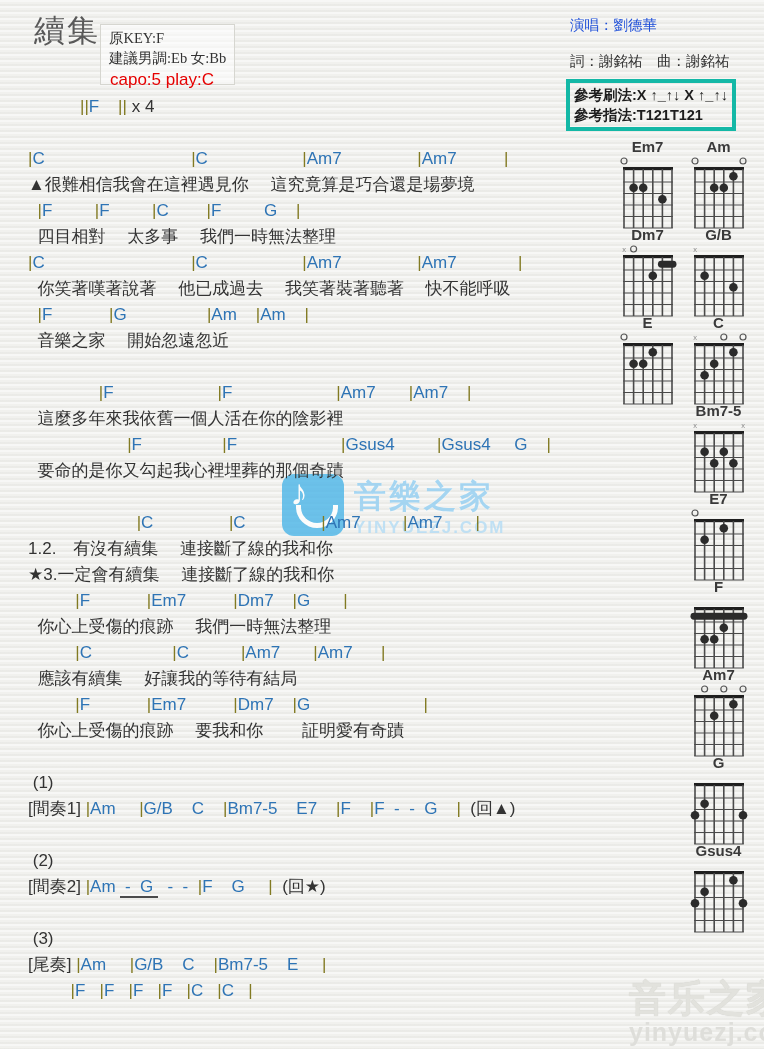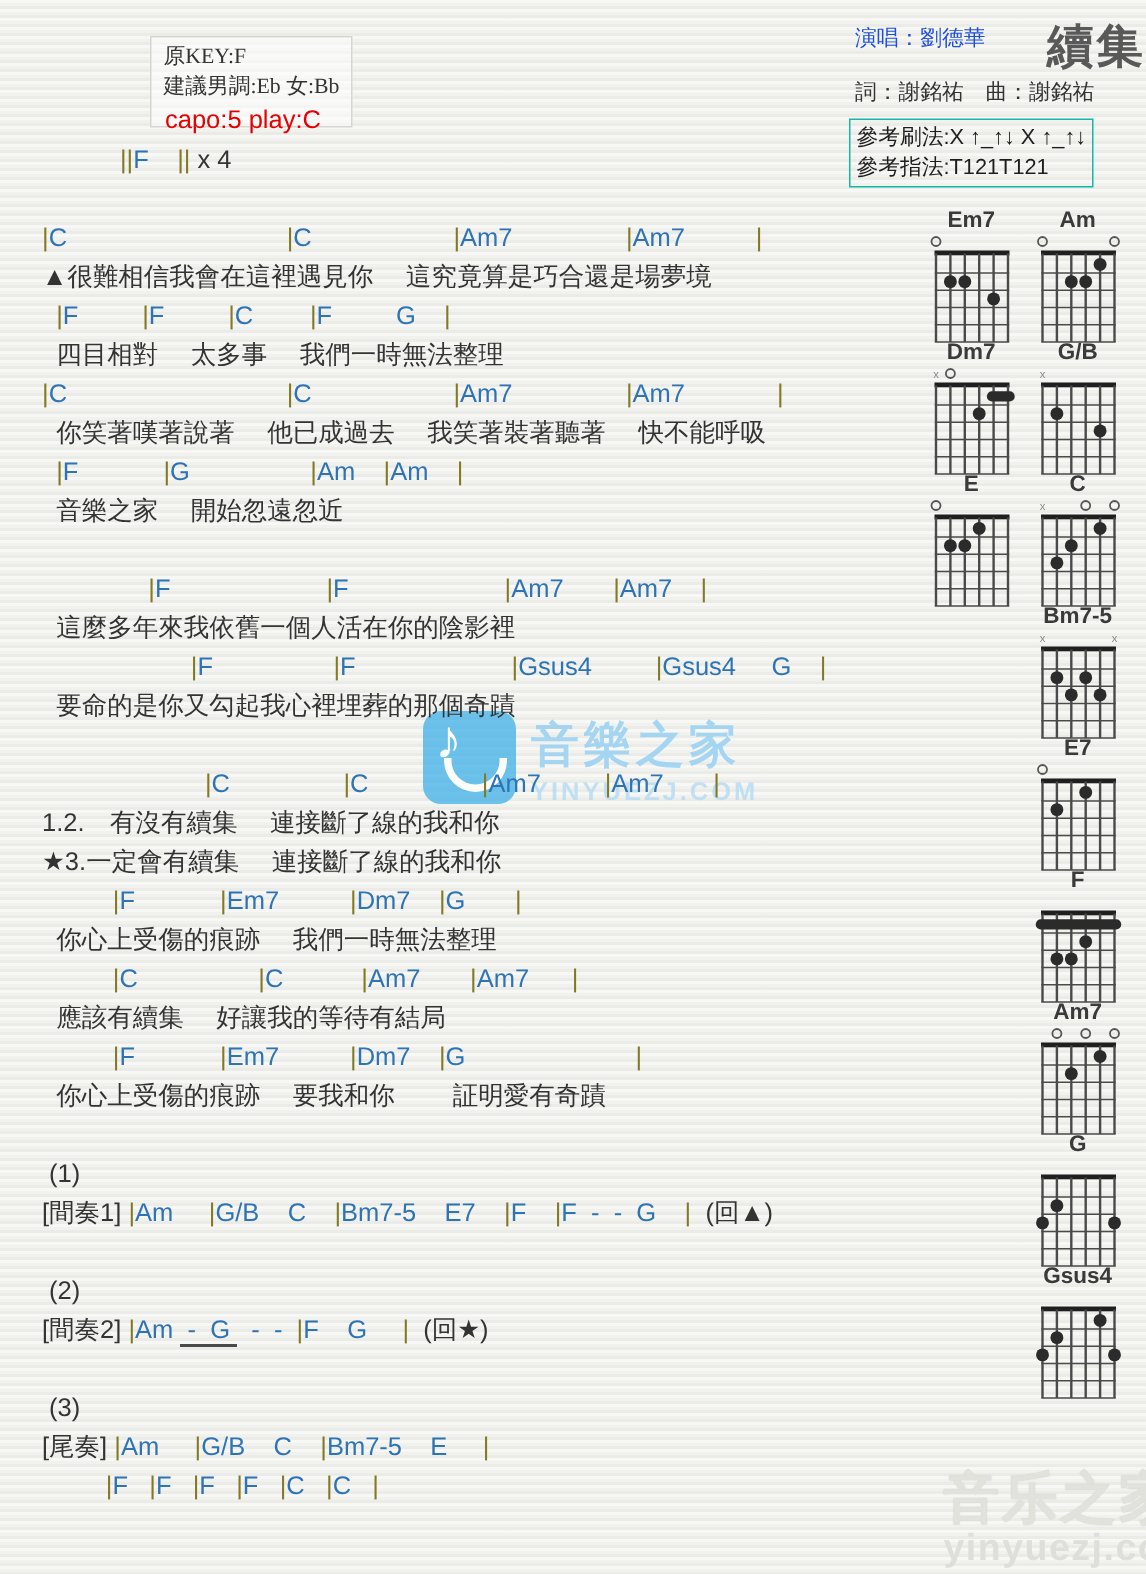--- a/index.html
+++ b/index.html
@@ -4,29 +4,29 @@
 <style>
   html,body{margin:0;padding:0;}
   body{
     width:764px;height:1049px;position:relative;overflow:hidden;
     font-family:"Liberation Sans","DejaVu Sans",sans-serif;
     background:
       repeating-linear-gradient(180deg, rgba(255,255,255,.45) 0 2px, rgba(0,0,0,0) 2px 4px, rgba(120,120,110,.05) 4px 6px),
       #f1f1ee;
   }
   
-  .page-title{position:absolute;left:0;right:0;top:10px;text-align:right;padding-left:34px;
-    font-size:31px;font-weight:bold;color:#595959;letter-spacing:2px;}
+  .page-title{position:absolute;left:0;right:0;top:10px;text-align:left;padding-left:34px;
+    font-size:31px;font-weight:normal;color:#595959;letter-spacing:2px;}
   .key-box{position:absolute;left:100px;top:24px;border:1px solid #d6d6d0;background:rgba(255,255,255,.5);
     padding:3px 8px 16px 8px;font-size:14.5px;color:#333;line-height:20px;font-family:Liberation Serif, serif;}
   .capo{position:absolute;left:110px;top:70px;font-size:17px;color:#e60000;font-weight:500;}
   .artist{position:absolute;left:570px;top:16px;font-size:14.5px;color:#1d4ed8;}
   .credits{position:absolute;left:570px;top:52px;font-size:14.5px;color:#333;}
-  .ref-box{position:absolute;left:566px;top:79px;border:1px solid #14b8a6;padding:2px 4px;
-    font-size:14.5px;color:#1d1d1d;line-height:20px;font-weight:400;}
+  .ref-box{position:absolute;left:566px;top:79px;border:4px solid #14b8a6;padding:2px 4px;
+    font-size:14.5px;color:#1d1d1d;line-height:20px;font-weight:700;}
   
   .sheet{position:absolute;left:28px;top:94px;z-index:2;}
   .line{white-space:pre;height:26px;line-height:26px;font-size:17px;}
   .tk-k{color:#333;}
   .tk-b{color:#827a22;}
   .tk-c{color:#2e74b5;}
   .tk-cu{color:#2e74b5;border-bottom:2px solid #4a4a4a;padding-bottom:0px;}
   
   .diagrams{position:absolute;left:612px;top:138px;display:grid;z-index:2;
     grid-template-columns:71px 71px;grid-auto-rows:88px;}

